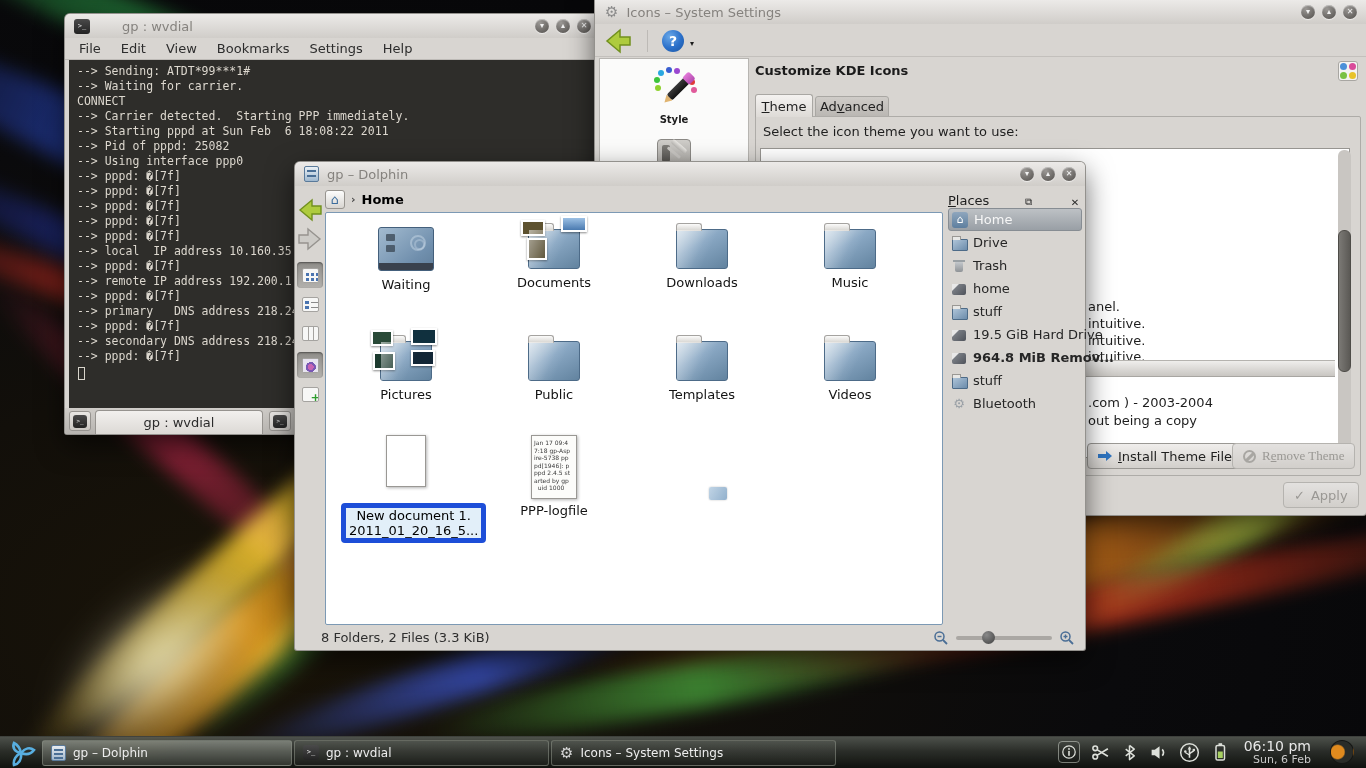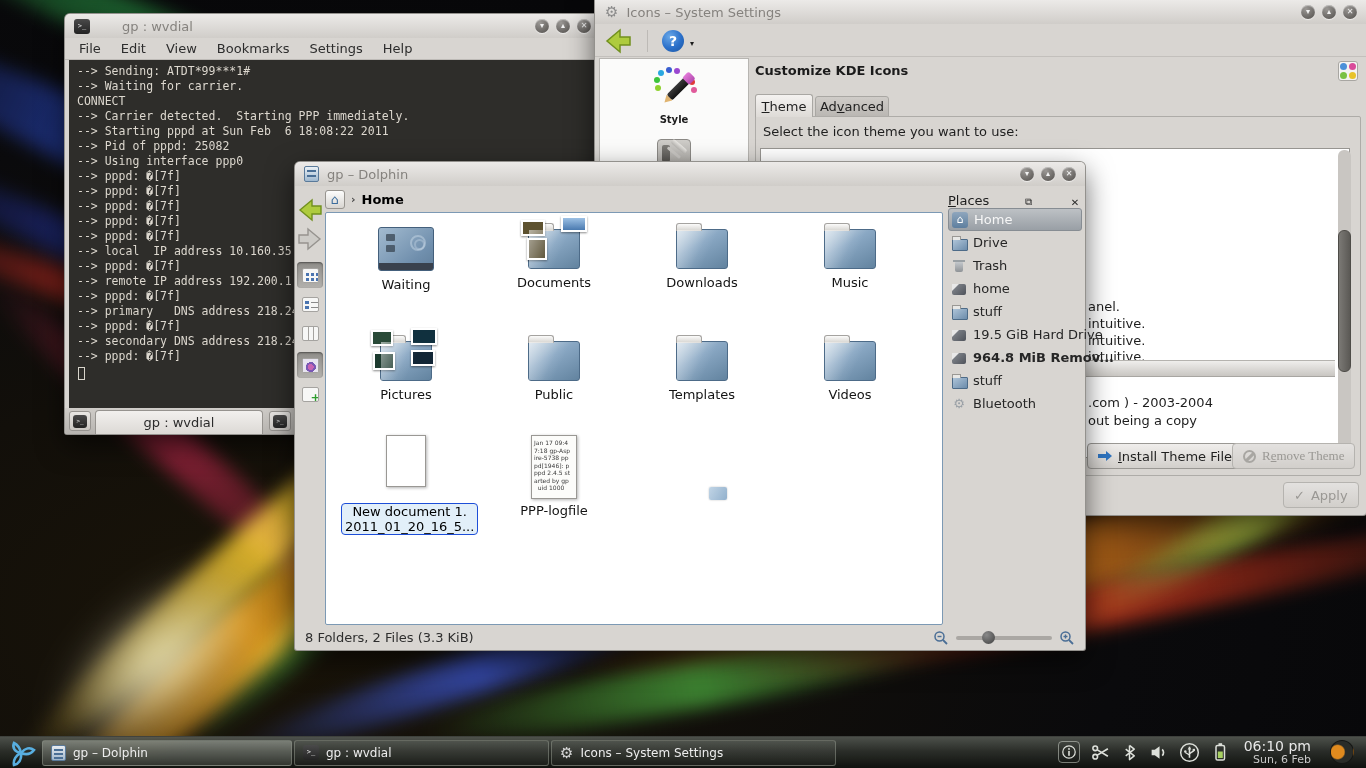--- a/index.html
+++ b/index.html
@@ -157,21 +157,21 @@
     border:2px solid rgba(230,240,250,.35); }
   .swirl::after { content:""; position:absolute; left:2px; top:2px; width:7px; height:7px;
     border-radius:50%; border:2px solid rgba(230,240,250,.28); }
   .thumb { position:absolute; border:2px solid #fff; box-shadow:0 1px 2px rgba(0,0,0,.45); }
   .page-icon { width:40px; height:52px; background:#fff; border:1px solid #9a9894;
     box-shadow:1px 1px 3px rgba(0,0,0,.3); margin:0 auto; }
   .ppp-icon { width:46px; height:64px; background:#fcfcfa; border:1px solid #9a9894;
     box-shadow:1px 1px 3px rgba(0,0,0,.3); margin:0 auto; overflow:hidden; padding:3px 2px; }
   .ppp-icon pre { font-family:"DejaVu Sans",sans-serif; font-size:6px; line-height:7.5px;
     color:#3a3a3a; white-space:pre; text-align:left; }
-  .sel-label { display:inline-block; background:#e2eff9; border:1px solid #1d4ed8;
+  .sel-label { display:inline-block; background:#e2eff9; border:5px solid #1d4ed8;
     border-radius:4px; padding:0 3px; font-size:13px; color:#000; line-height:15px;text-align:center; }
   .ghost { position:absolute; width:18px; height:13px; border-radius:2px;
     background:linear-gradient(120deg,#b7cee2,#7fa3c4); opacity:.85; box-shadow:0 0 2px rgba(0,0,0,.3); }
   .places { position:absolute; left:653px; top:26px; width:134px; bottom:2px; }
   .places-header { display:flex; align-items:flex-end; font-size:13px; color:#1e1e1e; height:20px; }
   .places-header .hbtn { margin-left:auto; font-size:10px; color:#2a2a2a; width:14px; text-align:center; }
   .place-row { display:flex; align-items:center; gap:6px; height:23px; padding-left:3px;
     font-size:13px; color:#262626; border-radius:3px; }
   .place-row.selected { background:linear-gradient(#bdc1c5,#999fa5); border:1px solid #878d93; color:#f6f6f6; }
   .pi { flex:0 0 16px; height:16px; position:relative; }
@@ -182,21 +182,21 @@
   .pi-folder::after { content:""; position:absolute; left:1px; top:1px; width:7px; height:3px;
     background:#e8e8e6; border:1px solid #9a9894; border-bottom:none; }
   .pi-trash::before { content:""; position:absolute; left:4px; top:4px; width:8px; height:10px;
     background:linear-gradient(#c4c8cc,#8f9397); border-radius:1px 1px 2px 2px; }
   .pi-trash::after { content:""; position:absolute; left:2px; top:2px; width:12px; height:2px; background:#9aa0a4; }
   .pi-drive::before { content:""; position:absolute; left:1px; top:3px; width:14px; height:11px;
     background:linear-gradient(135deg,#8a8e94,#4e525a); border-radius:2px; }
   .pi-drive::after { content:""; position:absolute; left:1px; top:3px;
     border-top:7px solid #e8e8e8; border-right:7px solid transparent; }
   .pi-bt { color:#9aa0a6; font-size:13px; text-align:center; line-height:16px; }
-  .dol-status { position:absolute; left:0; right:0; bottom:0; height:25px;
+  .dol-status { position:absolute; left:16px; right:0; bottom:0; height:25px;
     display:flex; align-items:center; font-size:13px; color:#2e2e2e; padding:0 10px; }
   .zoomctl { margin-left:auto; display:flex; align-items:center; gap:7px; }
   .slider-track { width:96px; height:4px; background:#aaa7a3; border-radius:2px; position:relative; }
   .slider-knob { position:absolute; left:26px; top:-5px; width:13px; height:13px; border-radius:50%;
     background:radial-gradient(circle at 35% 30%, #8a8a8a, #555 70%); }
 
   
   .taskbar { position:absolute; left:0; top:736px; width:1366px; height:32px;
     background:linear-gradient(rgba(82,86,80,.92), rgba(44,47,42,.95) 45%, rgba(16,18,15,.97));
     border-top:1px solid rgba(200,205,195,.25); display:flex; align-items:center; }

